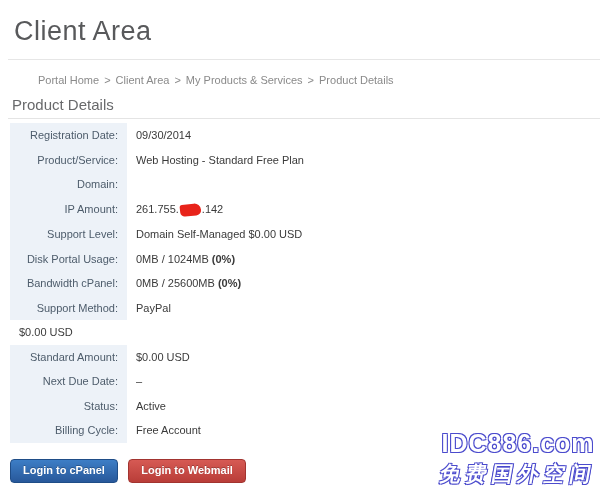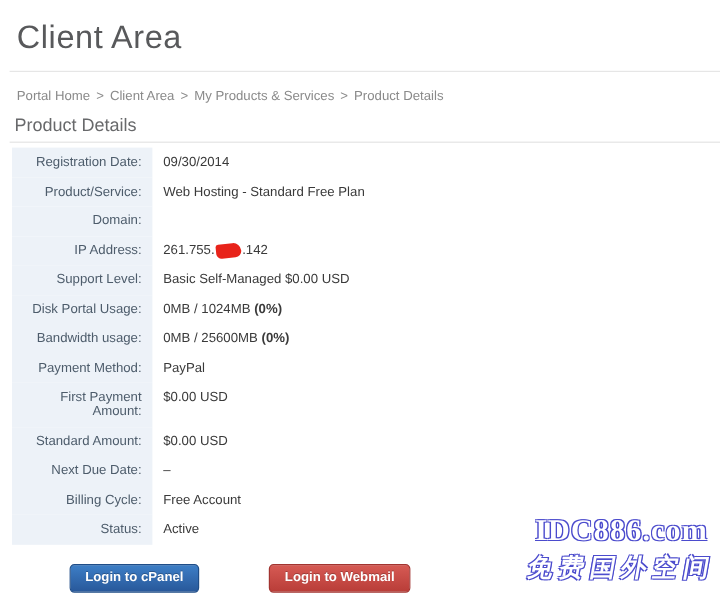--- a/index.html
+++ b/index.html
@@ -10,21 +10,21 @@
     font-family:"Liberation Sans", sans-serif;
     color:#333;
     position:relative;
     overflow:hidden;
   }
   .page-title {
     font-size:27px; font-weight:400; color:#58595b;
     margin:0; padding:16px 0 12px 14px; letter-spacing:0.5px;
   }
   .top-divider { border:none; border-top:1px solid #e6e6e6; margin:0 0 0 8px; }
-  .breadcrumb { font-size:11px; color:#8a8a8a; padding:14px 0 0 14px; }
+  .breadcrumb { font-size:11px; color:#8a8a8a; padding:14px 0 0 14px;margin-left:24px; }
   .breadcrumb a { color:#8a8a8a; text-decoration:none; cursor:pointer; }
   .breadcrumb .sep { margin:0 5px; }
   .section-head {
     margin:10px 0 0 8px;
     border-bottom:1px solid #e4e4e4;
     padding:0 0 5px 4px;
     font-size:15px; font-weight:400; color:#68696b;
   }
   .details { margin:4px 0 0 10px; }
   .drow { display:flex; font-size:11px; line-height:12px; }
@@ -42,27 +42,26 @@
     border-radius:3px 9px 7px 6px;
     transform:rotate(-6deg);
     vertical-align:-3px; margin:0 1px;
   }
   .actions { margin:16px 0 0 10px; }
   .btn {
     display:inline-block; font-size:11px; font-weight:bold; color:#fff;
     padding:4px 12px 5px; border-radius:4px; text-decoration:none;
     margin-right:6px; cursor:pointer; line-height:13px;
     text-shadow:0 -1px 0 rgba(0,0,0,0.25);
-    margin-left:48px;
   }
   .btn-blue { background:linear-gradient(#3d7ec6,#28589a); border:1px solid #1f4d87; }
   .btn-red  { background:linear-gradient(#d65a54,#b93d38); border:1px solid #a23430; }
   .watermark { position:absolute; top:429px; right:4px; text-align:center; pointer-events:none; }
   .wm1 {
-    font-family:Liberation Serif, serif;
+    font-family:Liberation Sans, sans-serif;
     font-size:25px; font-weight:bold; letter-spacing:1px;
     color:#fff;
     text-shadow:-1px -1px 0 #4b4bcd, 1px -1px 0 #4b4bcd, -1px 1px 0 #4b4bcd, 1px 1px 0 #4b4bcd;
   }
   .wm2 {
     font-size:21px; font-weight:bold; letter-spacing:5px;
     color:#fff; margin-top:2px;
     transform:skewX(-10deg);
     text-shadow:-1px -1px 0 #4b4bcd, 1px -1px 0 #4b4bcd, -1px 1px 0 #4b4bcd, 1px 1px 0 #4b4bcd;
   }
@@ -89,67 +88,66 @@
   <div class="drow">
     <div class="lbl">Product/Service:</div>
     <div class="val">Web Hosting - Standard Free Plan</div>
   </div>
 
   <div class="drow">
     <div class="lbl">Domain:</div>
   </div>
 
   <div class="drow">
-    <div class="lbl">IP Address:</div>
+    <div class="lbl">IP Amount:</div>
     <div class="val"><span>261.755.</span><span class="redact"></span><span>.142</span></div>
   </div>
 
   <div class="drow">
     <div class="lbl">Support Level:</div>
-    <div class="val">Basic Self-Managed $0.00 USD</div>
+    <div class="val">Domain Self-Managed $0.00 USD</div>
   </div>
 
   <div class="drow">
     <div class="lbl">Disk Portal Usage:</div>
     <div class="val"><span>0MB / 1024MB </span><b>(0%)</b></div>
   </div>
 
   <div class="drow">
-    <div class="lbl">Bandwidth usage:</div>
+    <div class="lbl">Bandwidth cPanel:</div>
     <div class="val"><span>0MB / 25600MB </span><b>(0%)</b></div>
   </div>
 
   <div class="drow">
-    <div class="lbl">Payment Method:</div>
+    <div class="lbl">Support Method:</div>
     <div class="val">PayPal</div>
   </div>
 
   <div class="drow">
-    <div class="lbl">First Payment Amount:</div>
     <div class="val">$0.00 USD</div>
   </div>
 
   <div class="drow">
     <div class="lbl">Standard Amount:</div>
     <div class="val">$0.00 USD</div>
   </div>
 
   <div class="drow">
     <div class="lbl">Next Due Date:</div>
     <div class="val">–</div>
   </div>
 
   <div class="drow">
-    <div class="lbl">Billing Cycle:</div>
-    <div class="val">Free Account</div>
+    <div class="lbl">Status:</div>
+    <div class="val">Active</div>
   </div>
 
   <div class="drow">
-    <div class="lbl">Status:</div>
-    <div class="val">Active</div>
+    <div class="lbl">Billing Cycle:</div>
+    <div class="val">Free Account</div>
   </div>
 
 </div>
 
 <div class="actions">
   <a class="btn btn-blue">Login to cPanel</a>
   <a class="btn btn-red">Login to Webmail</a>
 </div>
 
 <div class="watermark">

